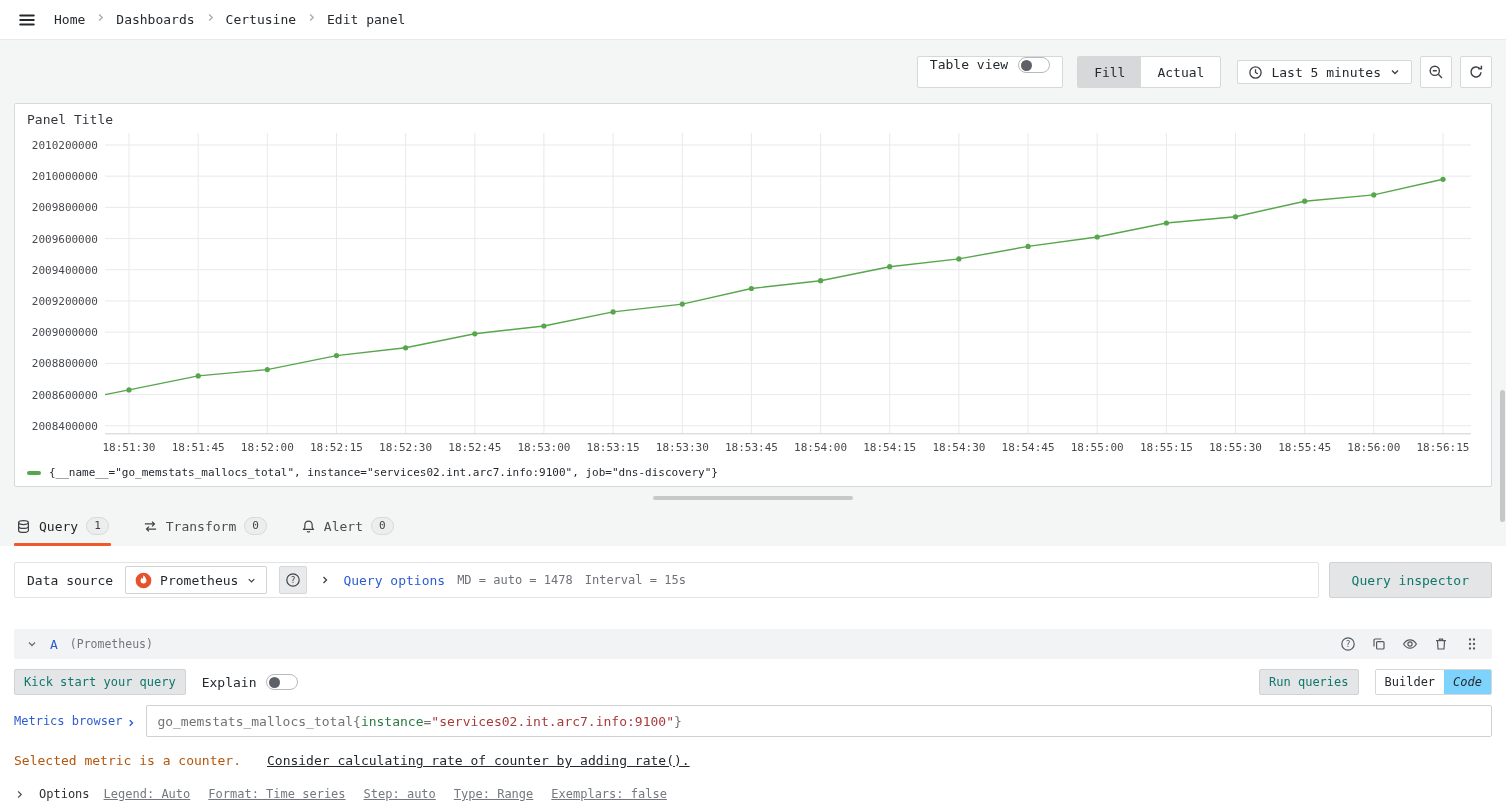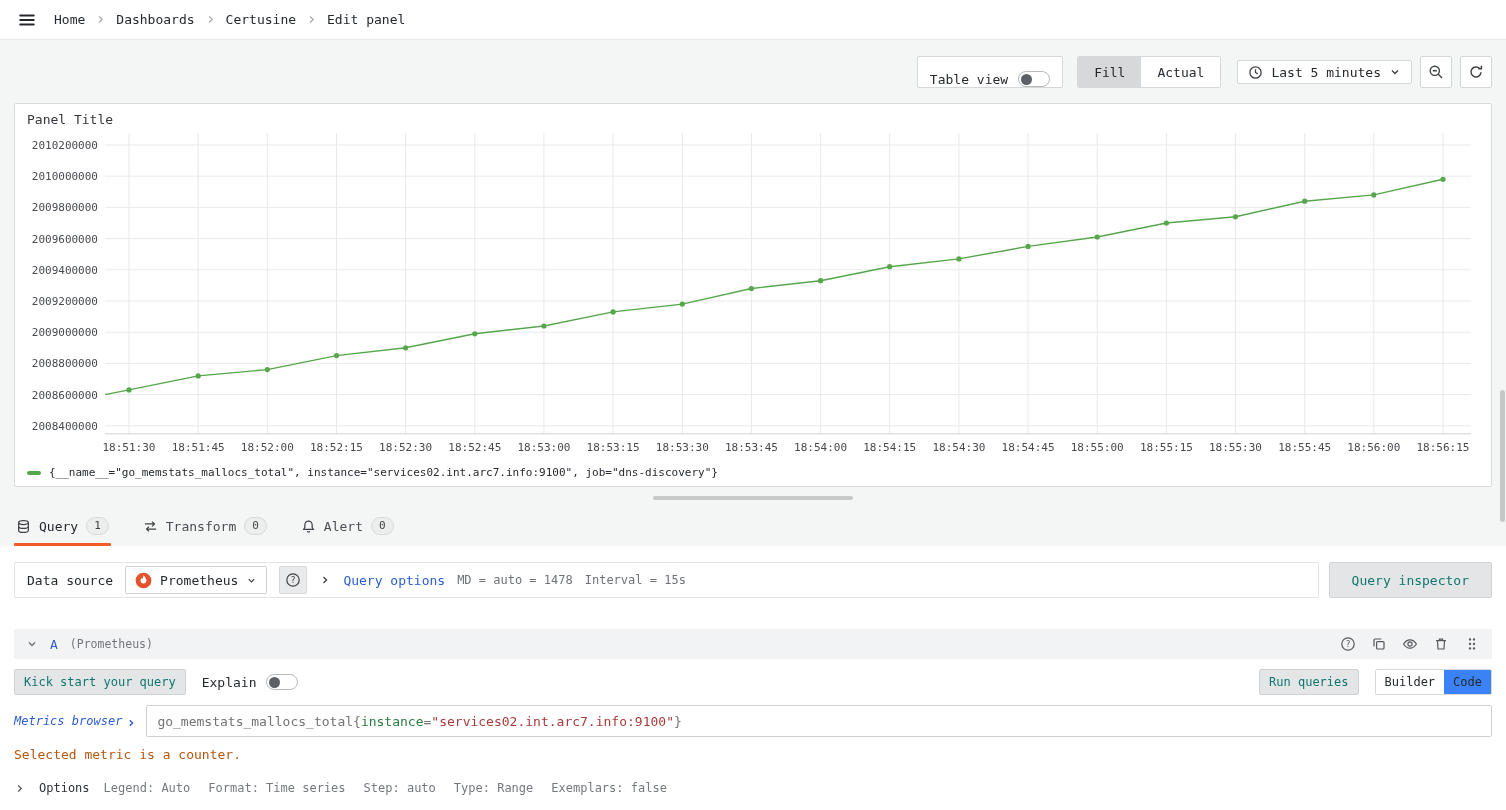--- a/index.html
+++ b/index.html
@@ -9,28 +9,28 @@
     background:#f4f5f5; color:#24292e;
     font-family:"DejaVu Sans Mono","Liberation Mono",monospace; font-size:13px;
   }
   svg { display:block; }
   .icon { color:#3f4246; flex:none; }
 
   
   .topnav { height:40px; background:#fff; border-bottom:1px solid #e8e9ea;
     display:flex; align-items:center; padding:0 16px; gap:16px; }
   .menu-btn { border:none; background:none; padding:2px; cursor:pointer; color:#24292e; }
-  .breadcrumb { display:flex; align-items:center; gap:10px; }
+  .breadcrumb { display:flex; align-items:flex-start; gap:10px; }
   .breadcrumb a { color:#24292e; text-decoration:none; cursor:pointer; }
   .crumb-sep { color:#aaadb0; }
 
   
   .toolbar { display:flex; align-items:center; justify-content:flex-end; gap:8px;
     padding:16px 14px 15px; }
-  .tv-group { display:flex; align-items:flex-end; gap:10px; background:#fff;
+  .tv-group { display:flex; align-items:flex-start; gap:10px; background:#fff;
     border:1px solid #d5d7d9; border-radius:2px; height:32px; padding:0 12px; margin-right:6px; }
   .toggle { width:32px; height:16px; border-radius:9px; background:#fff;
     border:1px solid #b7b9bc; position:relative; cursor:pointer; flex:none; }
   .toggle .knob { position:absolute; left:2px; top:1.5px; width:11px; height:11px;
     border-radius:50%; background:#5d6167; }
   .segmented { display:flex; background:#fff; border:1px solid #d5d7d9; border-radius:2px;
     height:32px; overflow:hidden; margin-right:8px; }
   .segmented button { border:none; background:transparent; padding:0 16px; font:inherit;
     color:#24292e; cursor:pointer; height:100%; }
   .segmented button.active { background:#d6d8da; }
@@ -92,38 +92,38 @@
   .qrow-hint { color:#73777d; font-size:11.5px; }
   .qrow-icons { margin-left:auto; display:flex; align-items:center; gap:15px;
     color:#55595f; }
   .qrow-icons .icon { cursor:pointer; color:#55595f; }
 
   .actions { display:flex; align-items:center; gap:16px; margin-top:10px; }
   .explain { display:flex; align-items:center; gap:9px; }
   .actions .spacer { flex:1; }
   .segmented.mini { height:26px; margin:0; }
   .segmented.mini button { padding:0 9px; font-size:12px; }
-  .segmented.mini button.active { background:#3b82f6; }
+  .segmented.mini button.active { background:#7dd3fc;font-style:italic; }
 
   .expr-row { display:flex; align-items:center; gap:10px; margin-top:10px; }
   .metrics-link { color:#2d5cd3; font-size:12px; display:flex; align-items:flex-end;
-    gap:4px; cursor:pointer; white-space:nowrap;font-style:italic; }
+    gap:4px; cursor:pointer; white-space:nowrap; }
   .expr { flex:1; height:32px; border:1px solid #cfd1d3; border-radius:2px; background:#fff;
     display:flex; align-items:center; padding:0 10px; font-size:13px; white-space:pre; }
   .tok-def { color:#737373; }
   .tok-label { color:#2b7a3f; }
   .tok-str { color:#a93a3a; }
 
-  .warn-row { margin-top:10px; display:flex; gap:26px; align-items:center; font-size:13px; }
+  .warn-row { margin-top:16px; display:flex; gap:26px; align-items:center; font-size:13px; }
   .warn-text { color:#b5560d; }
   .warn-link { color:#24292e; text-decoration:underline; cursor:pointer; }
 
   .options-row { margin-top:19px; display:flex; align-items:center; gap:14px;
     font-size:12px; color:#2e3135; cursor:pointer; }
-  .options-row .dim { font-size:12px; color:#75797f; }
+  .options-row .dim { font-size:12px; color:#75797f;text-decoration:underline; }
   .options-row .dim + .dim { margin-left:4px; }
 
   .vscroll { position:absolute; top:0; right:1px; width:5px; height:810px; }
   .vscroll .thumb { position:absolute; top:390px; height:132px; width:5px;
     border-radius:3px; background:#c5c7c9; }
 </style>
 </head>
 <body>
 
 <header class="topnav">
@@ -437,20 +437,21 @@
           </svg>
         </span>
     </a>
     <div class="expr">
       <span class="tok-def">go_memstats_mallocs_total{</span><span class="tok-label">instance</span><span class="tok-def">=</span><span class="tok-str">"services02.int.arc7.info:9100"</span><span class="tok-def">}</span>
     </div>
   </div>
 
   <div class="warn-row">
     <span class="warn-text">Selected metric is a counter.</span>
+    <a class="warn-link">Consider calculating rate of counter by adding rate().</a>
   </div>
 
   <div class="options-row">
     <span class="icon">
         <svg width="11" height="11" viewBox="0 0 16 16" fill="none" stroke="#4a4e53" stroke-width="1.8">
           <path d="M6 3.5L10.5 8 6 12.5"></path>
         </svg>
       </span>
     <span>Options</span>
     <span class="dim">Legend: Auto</span>

